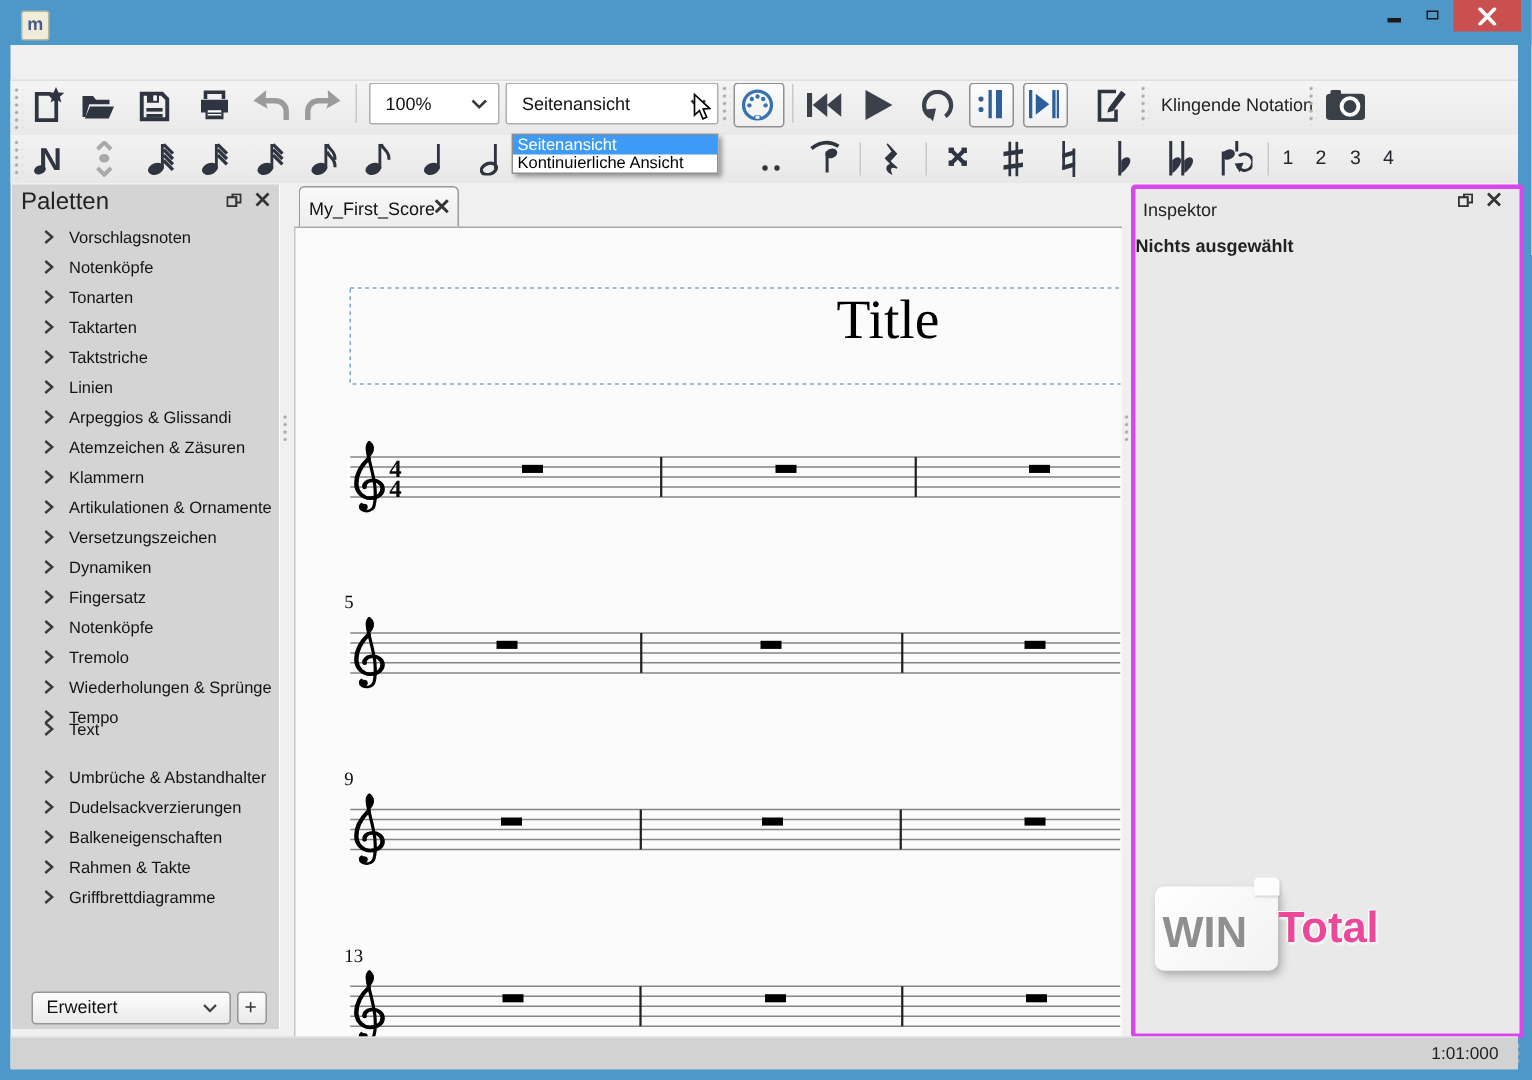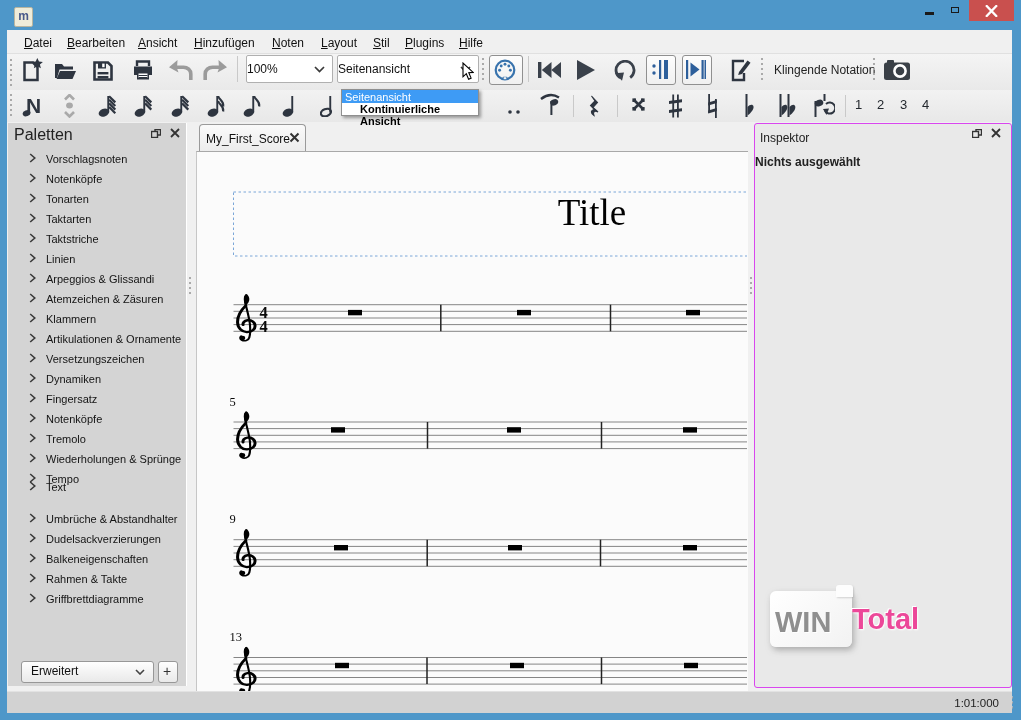--- a/index.html
+++ b/index.html
@@ -17,31 +17,31 @@
   
   #menubar{position:absolute;left:7px;top:32px;width:1005px;height:21px;background:#f0f0f0;font-size:12px;color:#111;}
   #menubar span{position:absolute;top:4px;}
   #menubar u{text-decoration:underline;}
   
   #tb1{position:absolute;left:7px;top:53px;width:1005px;height:37px;background:linear-gradient(#f4f4f4,#e9e9e9);border-top:1px solid #e0e0e0;}
   #tb2{position:absolute;left:7px;top:90px;width:1005px;height:32px;background:linear-gradient(#f2f2f2,#e8e8e8);}
   .handle{width:6px;background-image:radial-gradient(circle at 2px 2px,#aaa 1px,transparent 1.2px);background-size:5px 5px;}
   .vsep{position:absolute;width:1px;background:#c9c9c9;}
   .combo{position:absolute;background:#fff;border:1px solid #b0b0b0;border-radius:2px;font-size:12px;color:#111;}
-  .combo .txt{position:absolute;left:0;top:6px;text-align:right;}
+  .combo .txt{position:absolute;left:10px;top:6px;text-align:right;}
   
   #palette{position:absolute;left:8px;top:123px;width:178px;height:563px;background:#d4d4d4;border-right:1px solid #ffffff;}
   #palette .hdr{position:absolute;left:6px;top:3px;font-size:16px;color:#222;}
   .plist{position:absolute;left:0;top:25px;width:178px;font-size:11px;color:#141414;}
   .prow{position:absolute;left:0;width:178px;height:20px;}
   .prow .chev{position:absolute;left:21px;top:3px;}
   .prow .lbl{position:absolute;left:38px;top:3px;white-space:nowrap;}
   .icon{position:absolute;}
   .tbtn{position:absolute;border:1px solid #909090;border-radius:3px;background:linear-gradient(#fdfdfd,#f0f0f0);}
-  #inspector{position:absolute;left:754px;top:123px;width:256px;height:563px;background:#e9e9e9;border:1px solid #d946ef;border-radius:3px;}
+  #inspector{position:absolute;left:754px;top:123px;width:256px;height:563px;background:#e9e9e9;border:3px solid #d946ef;border-radius:3px;}
   
   #tabzone{position:absolute;left:187px;top:123px;width:567px;height:568px;background:#f0f0f0;}
   #tab{position:absolute;left:12px;top:1px;width:105px;height:27px;background:linear-gradient(#fafafa,#ececec);border:1px solid #9a9a9a;border-bottom:none;border-radius:4px 4px 0 0;}
   #tab .lbl{position:absolute;left:6px;top:7px;font-size:12px;color:#111;}
   #canvas{position:absolute;left:9px;top:28px;width:551px;height:540px;background:#fbfbfb;border-top:1px solid #a8a8a8;border-left:1px solid #c6c6c6;}
   
   #status{position:absolute;left:7px;top:691px;width:1005px;height:21px;background:#d2d2d2;border-top:1px solid #e2e2e2;}
   #status .time{position:absolute;right:13px;top:5px;font-size:11.5px;color:#222;}
 </style>
 </head>
@@ -51,31 +51,20 @@
     <div id="appicon">m</div>
     <div id="btn-min"></div>
     <div id="btn-max"></div>
     <div id="btn-close">
         <svg width="13" height="12" viewBox="0 0 13 12">
           <path d="M1.7 1 L11.3 11 M11.3 1 L1.7 11" stroke="#fff" stroke-width="2.4" stroke-linecap="round"></path>
         </svg>
       </div>
   </div>
   <div id="client"></div>
-  <div id="menubar">
-    <span style="left:17px"><u>D</u>atei</span>
-    <span style="left:60px"><u>B</u>earbeiten</span>
-    <span style="left:131px"><u>A</u>nsicht</span>
-    <span style="left:187px"><u>H</u>inzufügen</span>
-    <span style="left:265px"><u>N</u>oten</span>
-    <span style="left:314px"><u>L</u>ayout</span>
-    <span style="left:366px"><u>S</u>til</span>
-    <span style="left:398px"><u>P</u>lugins</span>
-    <span style="left:452px"><u>H</u>ilfe</span>
-  </div>
   <div id="tb1">
     <div class="handle" style="position:absolute;left:2px;top:4px;height:29px;"></div>
 
     <svg class="icon" style="left:20px;top:58px;position:fixed" width="24" height="25" viewBox="0 0 24 25">
       <path d="M4.5 4.5 h8.5 l4.5 4.5 V22 H4.5 Z" fill="none" stroke="#2e3540" stroke-width="2.5"></path>
       <path d="M17.3 0 l1.7 3.6 3.9 .3 -3 2.6 1 3.8 -3.6 -2.1 -3.5 2.1 1 -3.8 -3 -2.6 3.9 -.3 Z" fill="#2e3540"></path>
     </svg>
 
     <svg class="icon" style="left:53px;top:60px;position:fixed" width="24" height="22" viewBox="0 0 24 22">
       <path d="M2 4 h7 l2 2.5 h9 v3 H6.5 L4 18 H2 Z" fill="#2e3540"></path>
@@ -523,21 +512,21 @@
     <div style="position:absolute;left:0;top:31px;width:254px;text-align:left;font-size:12px;font-weight:bold;color:#222;">Nichts ausgewählt</div>
   </div>
 
   <div class="handle" style="position:absolute;left:188px;top:276px;height:18px;width:5px;"></div>
   <div class="handle" style="position:absolute;left:749px;top:276px;height:18px;width:5px;"></div>
   <div style="position:absolute;left:341px;top:89px;width:136px;height:25px;background:#fff;border:1px solid #8f8f8f;box-shadow:2px 2px 3px rgba(0,0,0,0.35);font-size:11px;z-index:50;">
     <div style="position:absolute;left:0;top:0;width:136px;height:13px;background:#3e9bf5;color:#fff;">
       <span style="position:absolute;left:3px;top:1px;">Seitenansicht</span>
     </div>
     <div style="position:absolute;left:0;top:13px;width:136px;height:12px;color:#000;">
-      <span style="position:absolute;left:18px;top:0px;font-weight:bold;">Kontinuierliche Ansicht</span>
+      <span style="position:absolute;left:3px;top:0px;">Kontinuierliche Ansicht</span>
     </div>
   </div>
   <svg style="position:absolute;left:462px;top:62px;z-index:60;" width="12" height="19" viewBox="0 0 12 19">
     <path d="M1 1 L1 14.8 L4.3 11.7 L6.6 17.2 L9.1 16.1 L6.8 10.7 L11.2 10.4 Z" fill="#fff" stroke="#000" stroke-width="1.1"></path>
   </svg>
   <div style="position:absolute;left:21px;top:661px;width:131px;height:20px;background:linear-gradient(#fefefe,#e9e9e9);border:1px solid #979797;border-radius:3px;">
     <span style="position:absolute;left:9px;top:2px;font-size:12px;color:#111;">Erweitert</span>
     <svg style="position:absolute;right:8px;top:7px;" width="10" height="6" viewBox="0 0 10 6">
       <path d="M1 1 L5 5 L9 1" stroke="#444" stroke-width="1.6" fill="none"></path>
     </svg>

